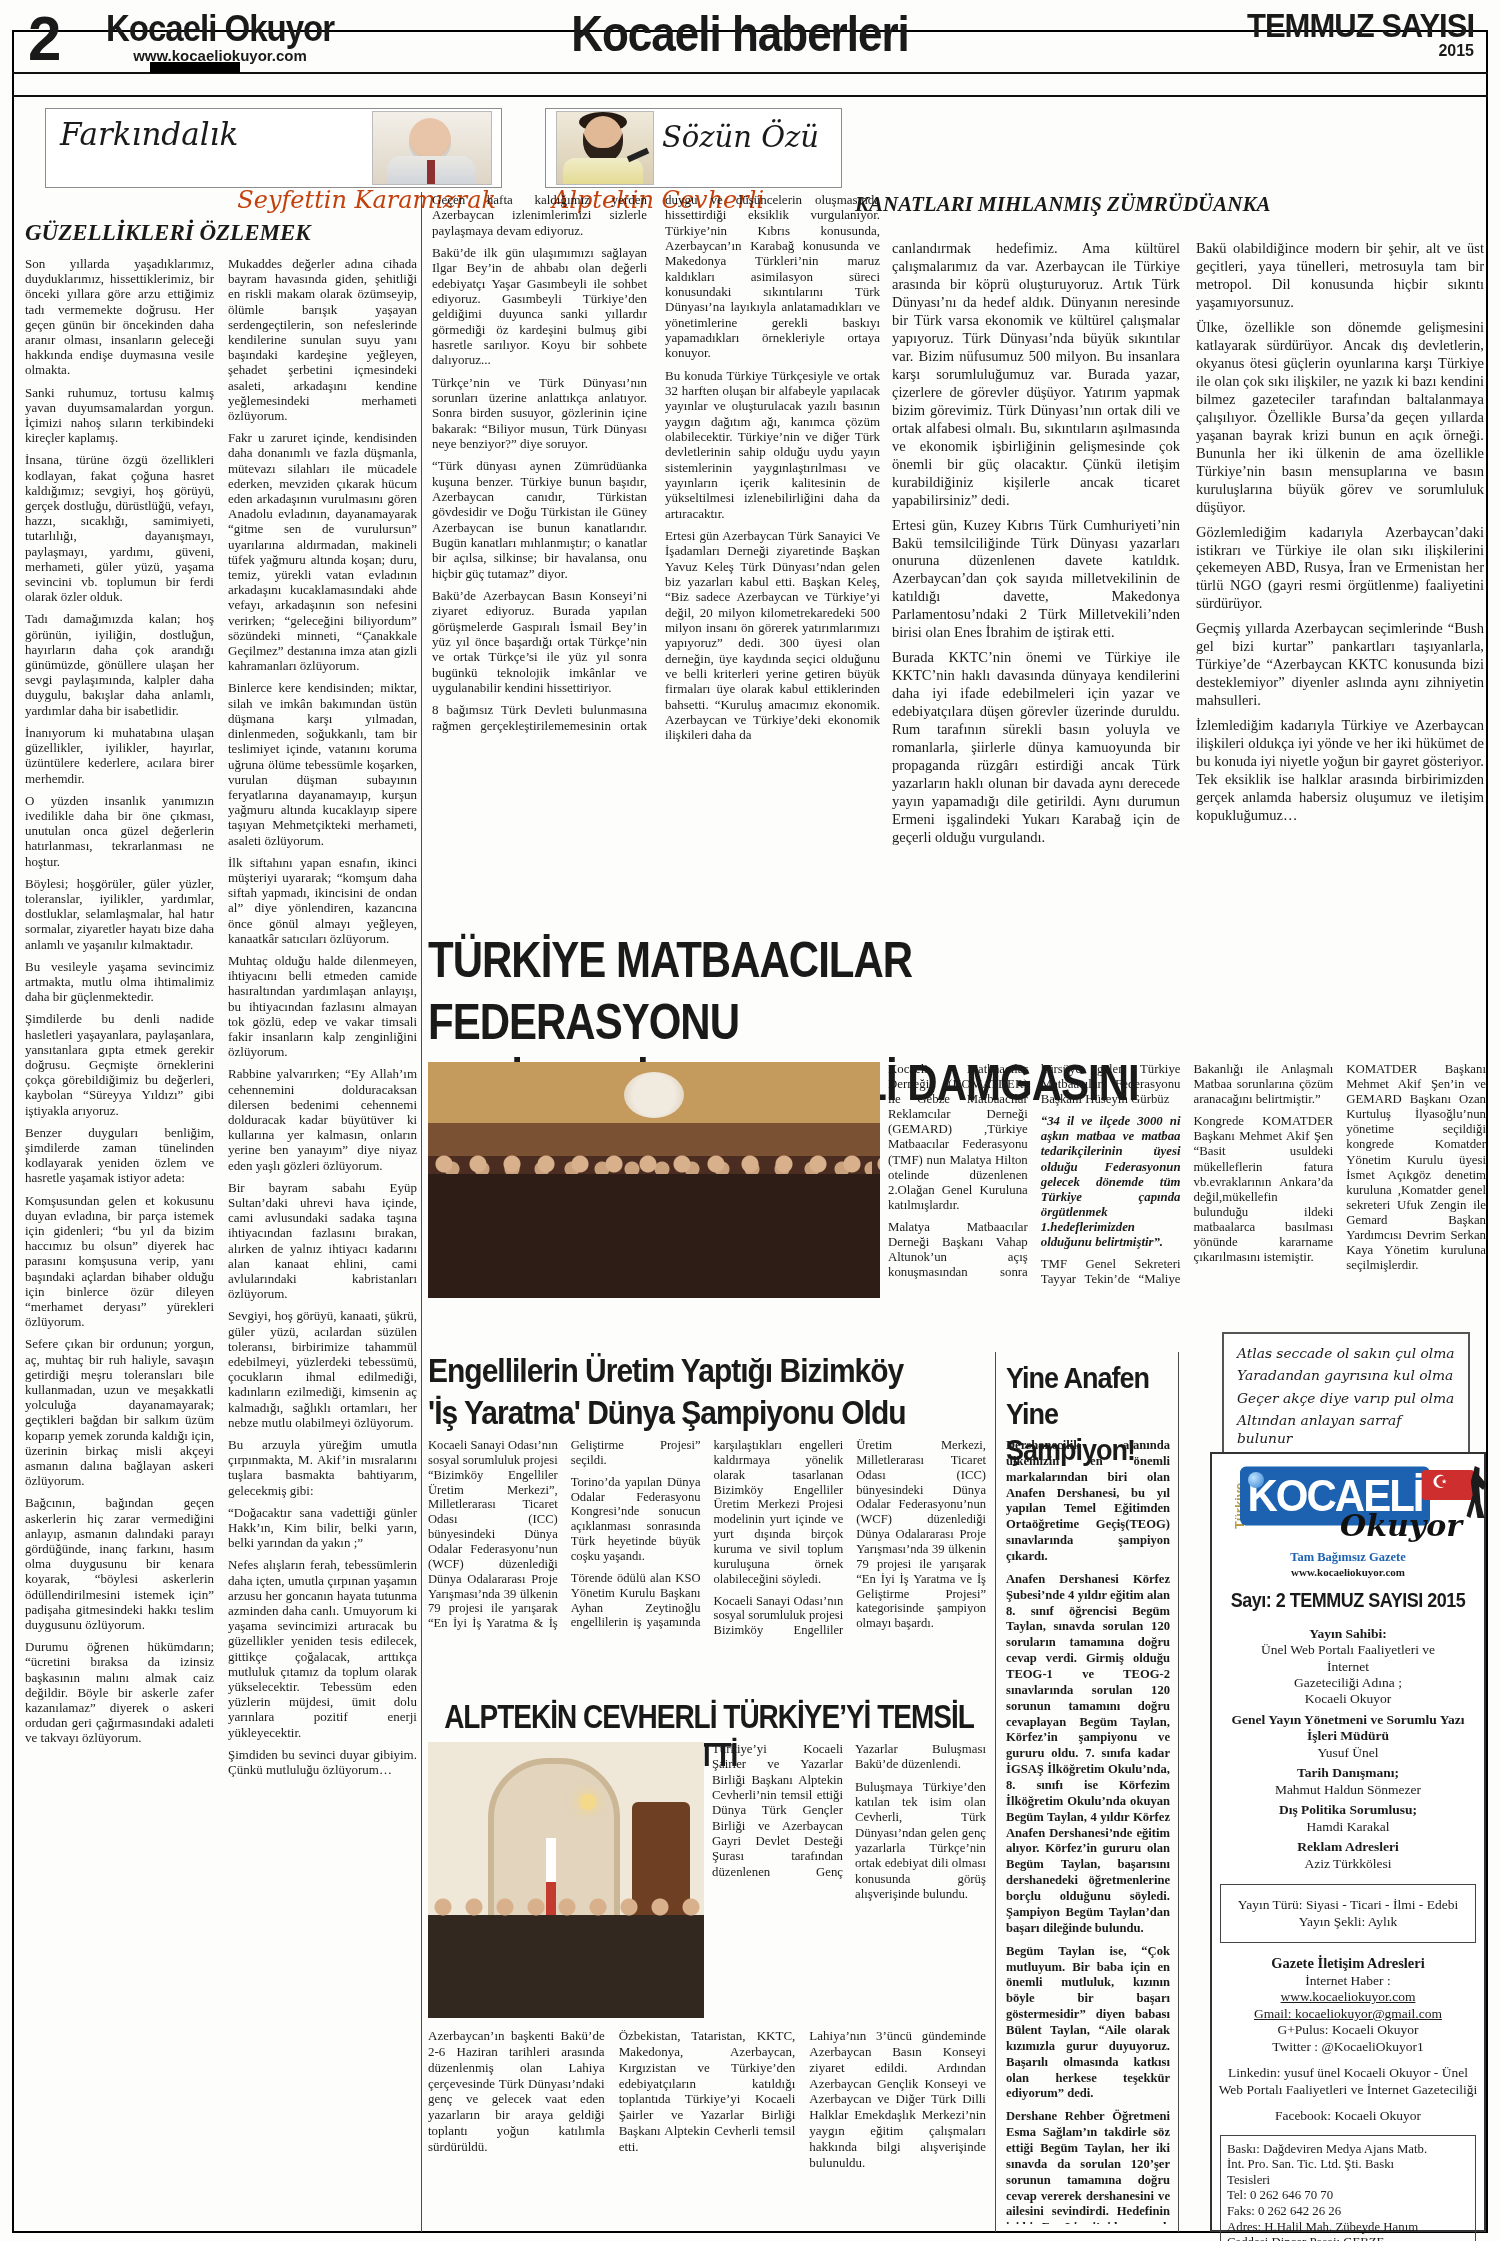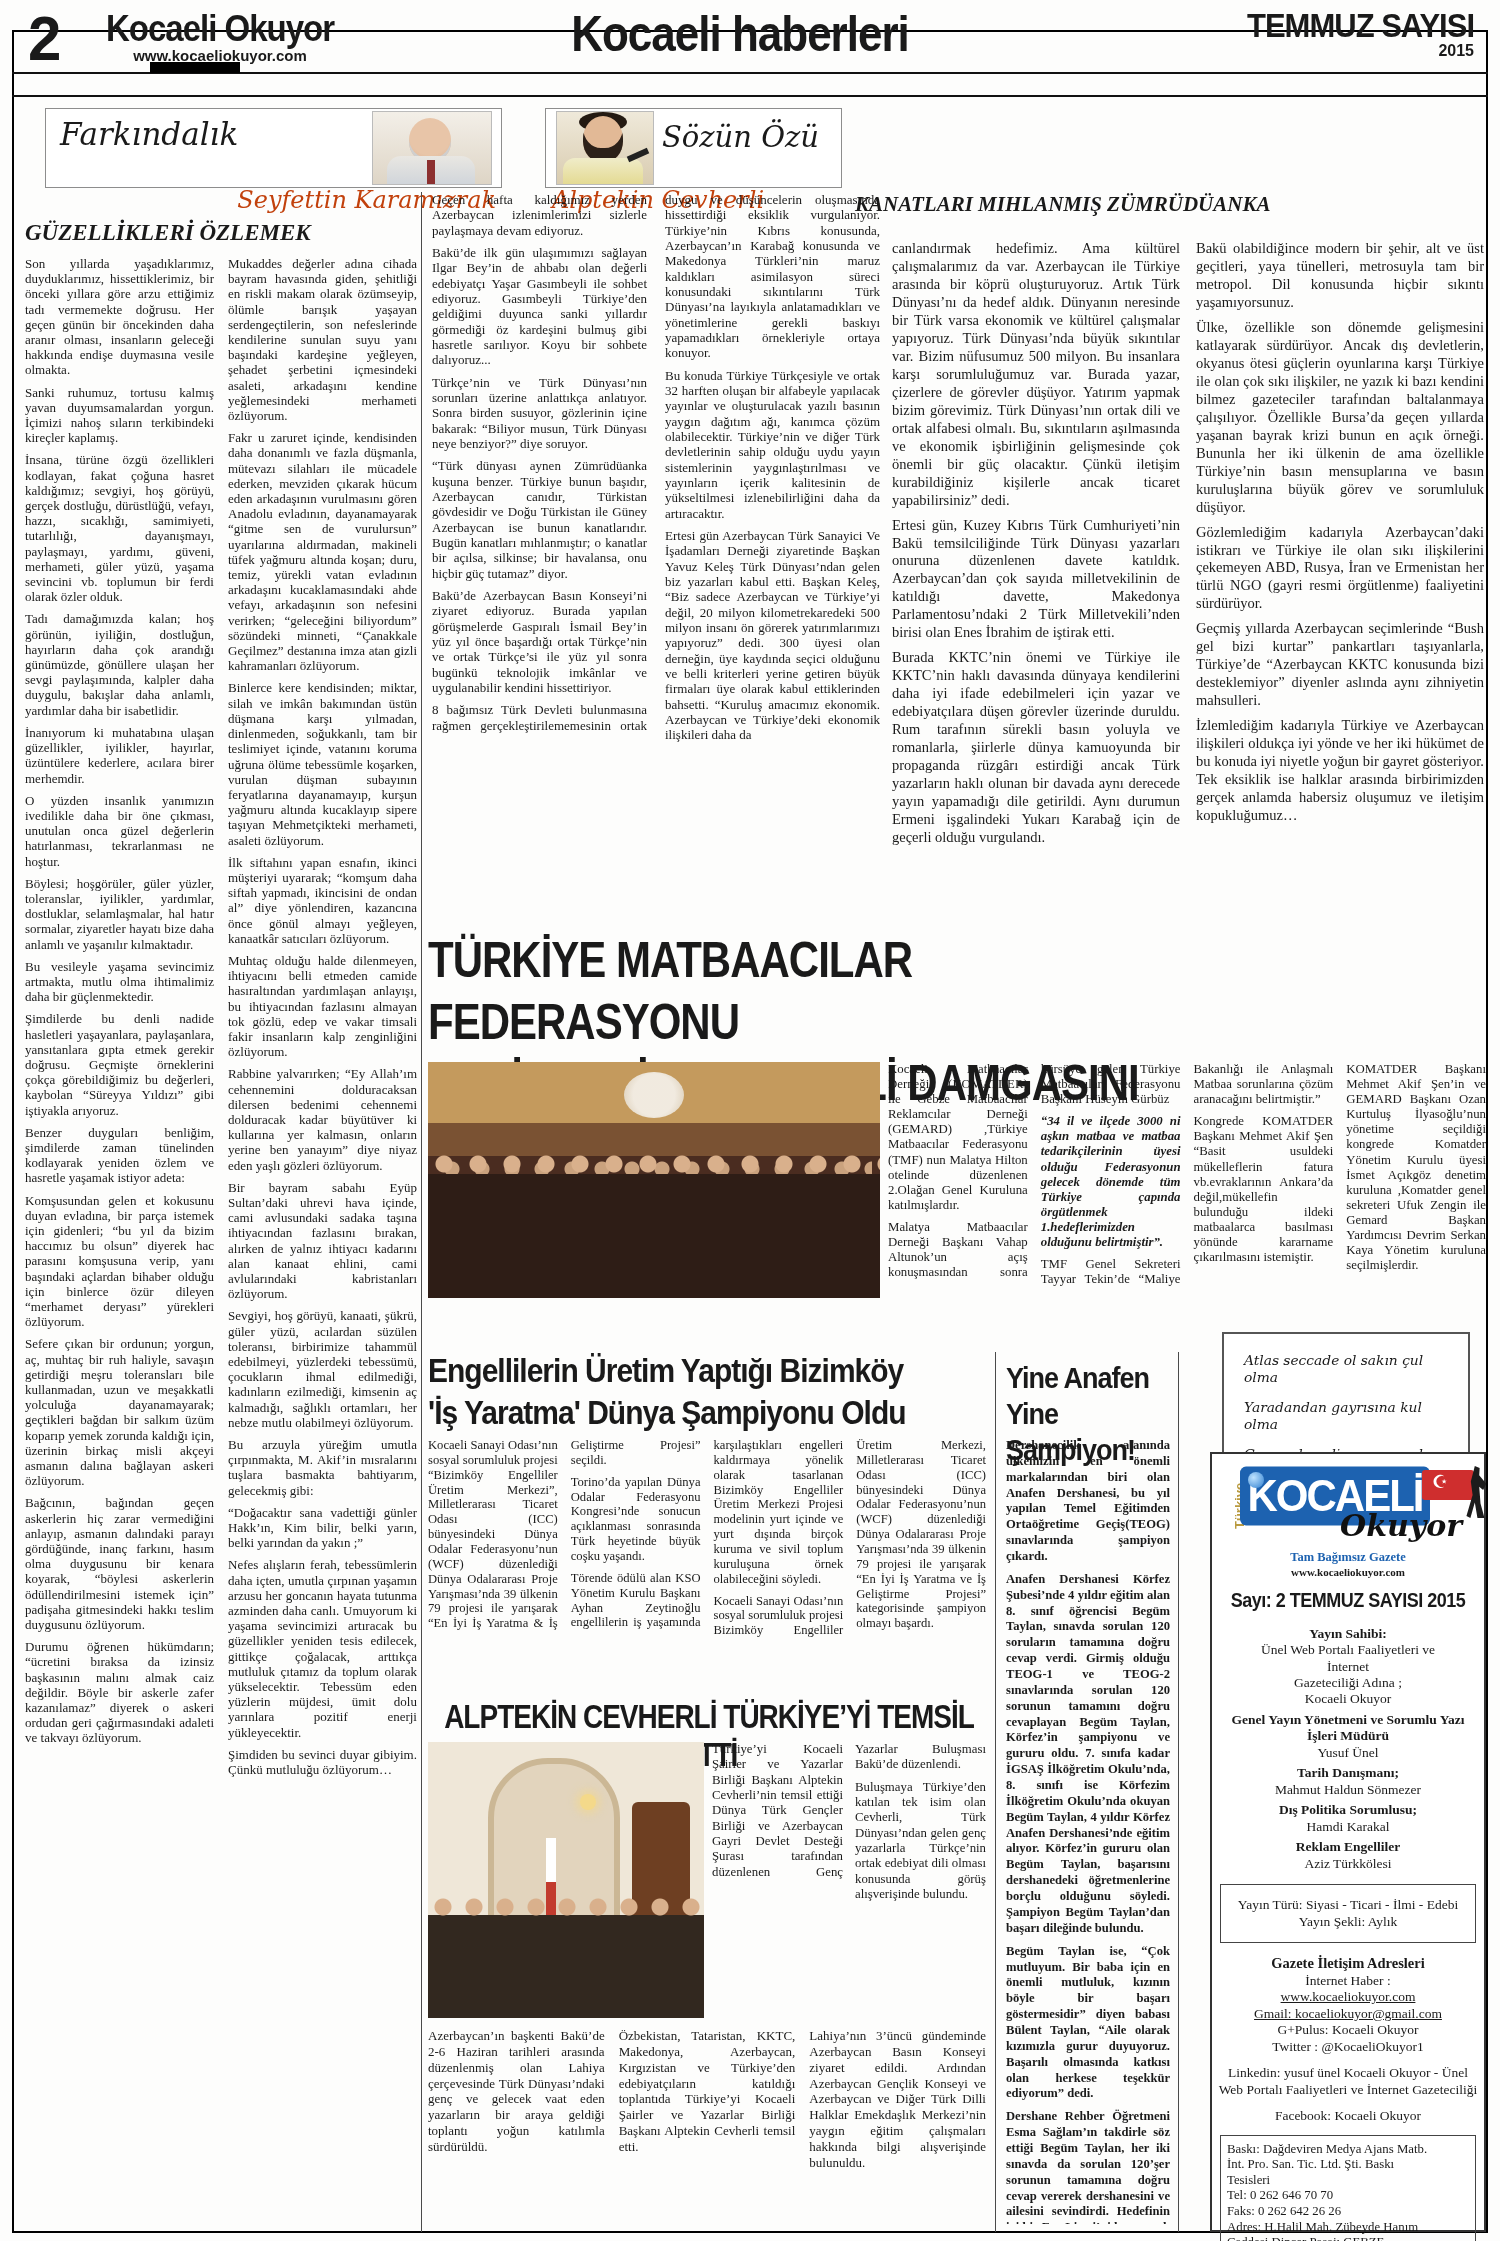--- a/index.html
+++ b/index.html
@@ -91,21 +91,21 @@
   .alp-photo .lamp{position:absolute;left:152px;top:52px;width:16px;height:16px;border-radius:50%;background:#f4d98a;box-shadow:0 0 8px 4px rgba(244,217,138,.6);}
   .alp-photo .flag{position:absolute;left:118px;top:96px;width:10px;height:80px;background:linear-gradient(#fff 0 55%,#c23b2e 55%);}
   .alp-photo .crowd{position:absolute;left:0;bottom:0;width:100%;height:44%;
       background-image:radial-gradient(circle at 15px 10px,#d9b08c 8px,rgba(0,0,0,0) 9px),linear-gradient(rgba(0,0,0,0) 0 18px,#32281f 18px);
       background-size:31px 100%,100% 100%;}
   .alp-side{left:712px;top:1742px;width:274px;height:278px;column-count:2;column-gap:12px;font-size:12.8px;line-height:1.2;}
   .alp-bottom{left:428px;top:2028px;width:558px;height:198px;column-count:3;column-gap:14px;font-size:13px;line-height:1.22;}
   
   .poem-box{left:1222px;top:1332px;width:228px;height:106px;border:2px solid #555;background:#fff;padding:6px 8px;
             font-family:"DejaVu Serif",serif;font-style:italic;font-size:13.8px;line-height:1.26;}
-  .poem-box p{margin:12px;}
+  .poem-box p{margin:5px;}
   .poem-last{display:flex;justify-content:space-between;font-family:"DejaVu Serif",serif;font-style:italic;font-size:13.8px;}
   
   .side-box{left:1210px;top:1452px;width:276px;height:780px;border:2px solid #333;background:#fff;padding:8px 6px;box-sizing:border-box;
             text-align:center;font-size:13.5px;line-height:1.22;}
   .logo-art{position:relative;height:92px;margin:2px 4px 0 4px;}
   .logo-tr{position:absolute;left:0px;top:10px;font-family:"Liberation Sans",sans-serif;font-weight:bold;color:#b99a3f;
            font-size:13px;transform:rotate(-90deg);transform-origin:center;top:34px;left:-12px;width:60px;}
   .logo-blue{position:absolute;left:18px;top:4px;width:190px;height:56px;background:#1d62b0;border-radius:6px;
              color:#fff;font-family:"Liberation Sans",sans-serif;font-weight:bold;font-size:42px;letter-spacing:-2px;
              line-height:56px;text-align:center;transform:scaleY(1.05);}
@@ -319,21 +319,21 @@
         <div class="val">Ünel Web Portalı Faaliyetleri ve
 İnternet
 Gazeteciliği Adına ;
 Kocaeli Okuyor</div>
         <div class="lbl">Genel Yayın Yönetmeni ve Sorumlu Yazı İşleri Müdürü</div>
         <div class="val">Yusuf Ünel</div>
         <div class="lbl">Tarih Danışmanı;</div>
         <div class="val">Mahmut Haldun Sönmezer</div>
         <div class="lbl">Dış Politika Sorumlusu;</div>
         <div class="val">Hamdi Karakal</div>
-        <div class="lbl">Reklam Engelliler</div>
+        <div class="lbl">Reklam Adresleri</div>
         <div class="val">Aziz Türkkölesi</div>
       </div>
     <div class="type-box">
         <p>Yayın Türü: Siyasi - Ticari - İlmi - Edebi</p>
         <p>Yayın Şekli: Aylık</p>
       </div>
     <div class="contact">
       <div class="c-head">Gazete İletişim Adresleri</div>
       <div>
           <p>İnternet Haber   :</p>

